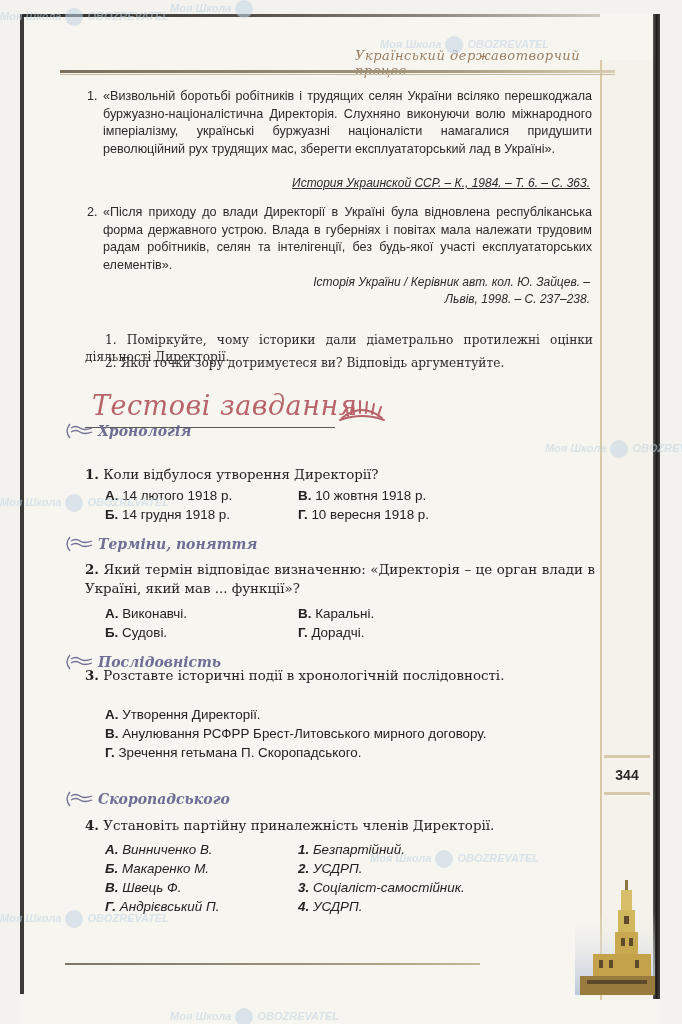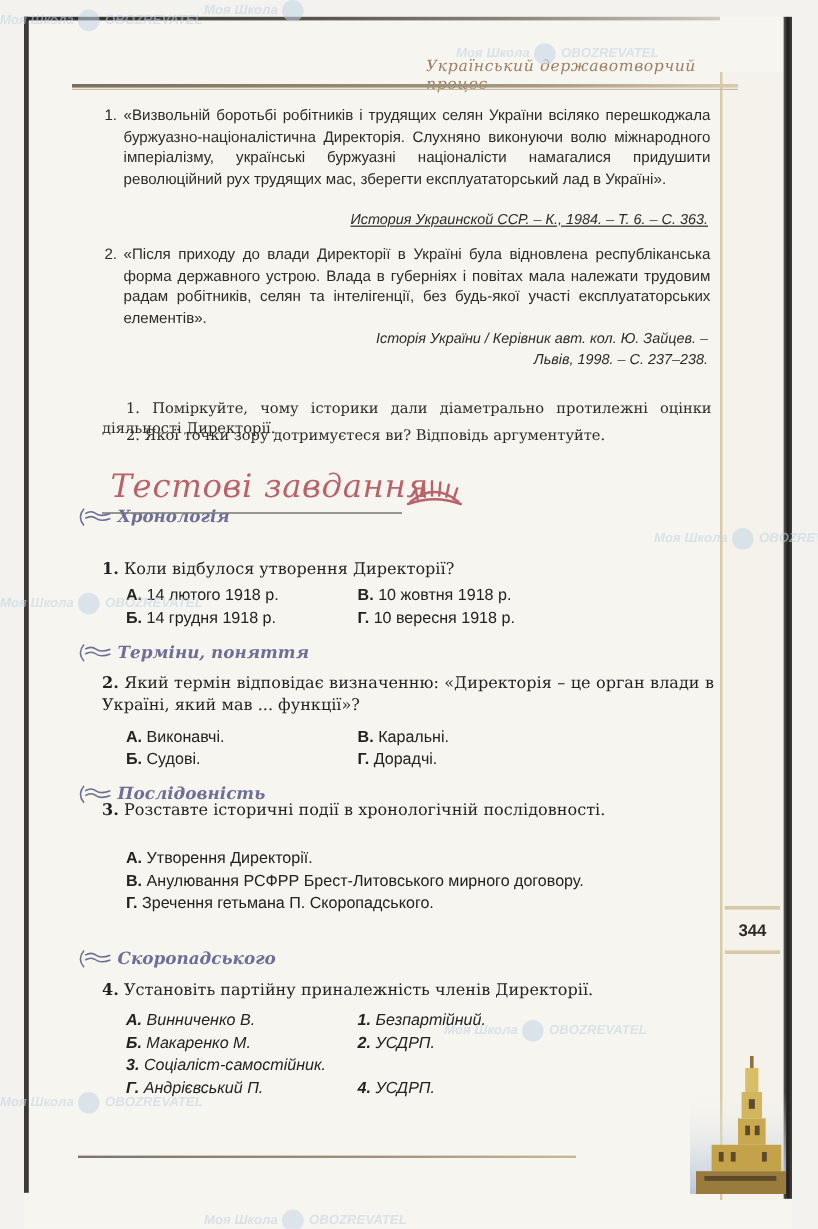--- a/index.html
+++ b/index.html
@@ -193,20 +193,21 @@
 <div class="opts" style="top:840px;font-style:italic;">
   <div class="opt-row">
     <div class="opt-col1"><span class="opt-letter">А.</span> <span>Винниченко В.</span></div>
     <div><span class="opt-letter">1.</span> <span>Безпартійний.</span></div>
   </div>
   <div class="opt-row">
     <div class="opt-col1"><span class="opt-letter">Б.</span> <span>Макаренко М.</span></div>
     <div><span class="opt-letter">2.</span> <span>УСДРП.</span></div>
   </div>
   <div class="opt-row">
+    <div class="opt-col1"><span class="opt-letter">В.</span> <span>Швець Ф.</span></div>
     <div><span class="opt-letter">3.</span> <span>Соціаліст-самостійник.</span></div>
   </div>
   <div class="opt-row">
     <div class="opt-col1"><span class="opt-letter">Г.</span> <span>Андрієвський П.</span></div>
     <div><span class="opt-letter">4.</span> <span>УСДРП.</span></div>
   </div>
 </div>
 
 <div class="page-num-box">
   <span class="page-num">344</span>

